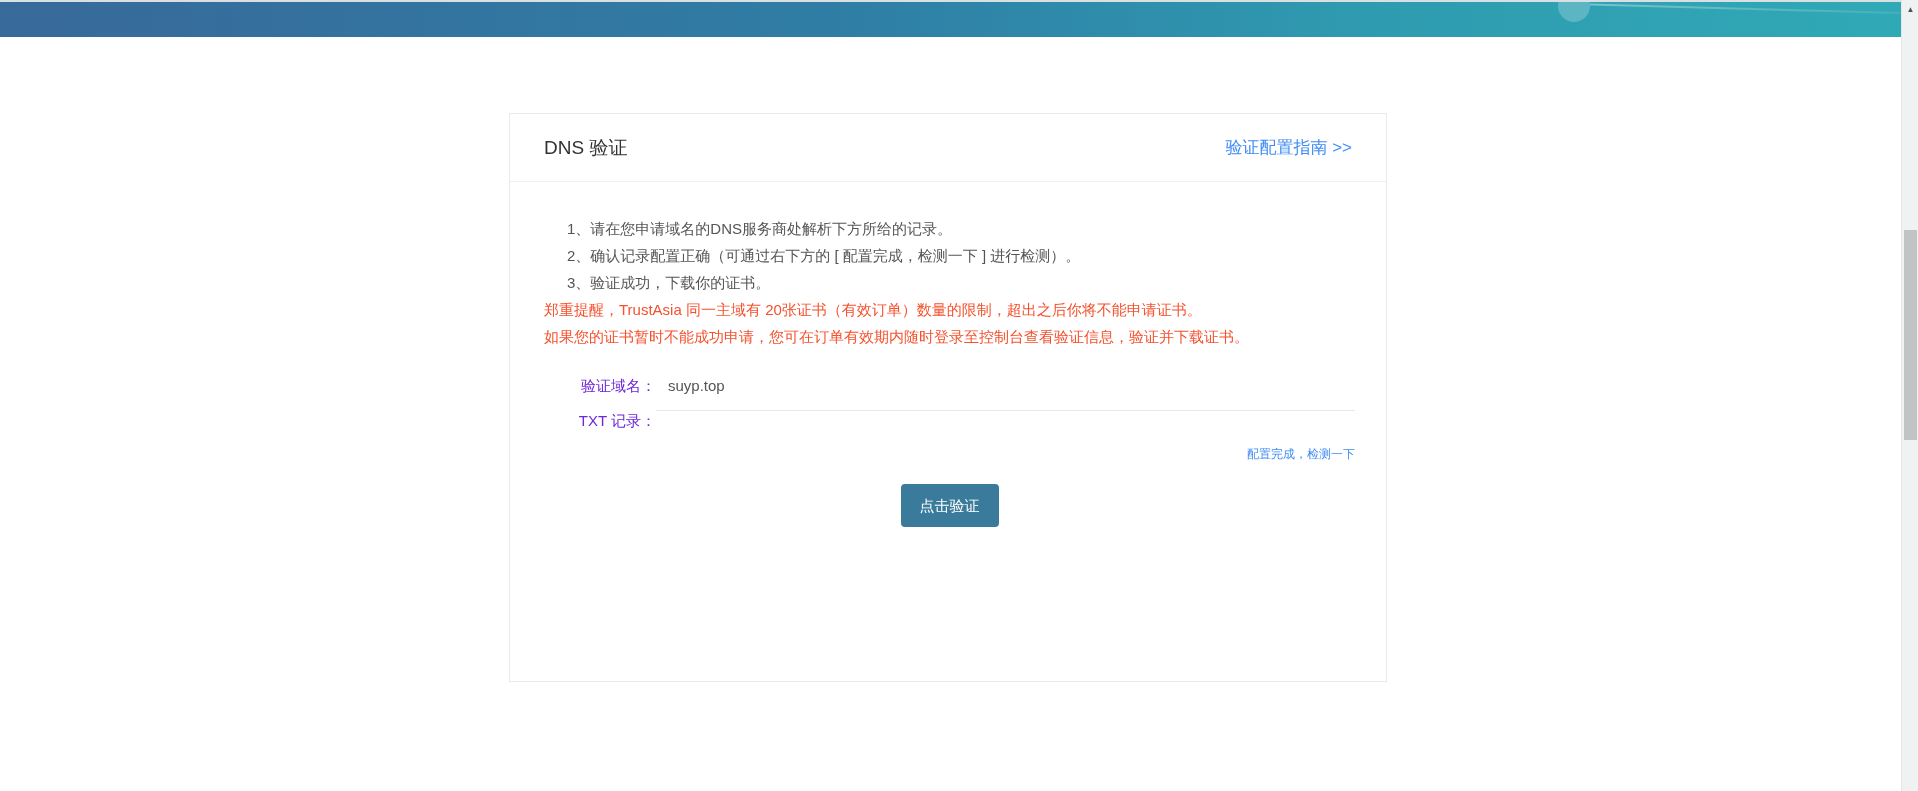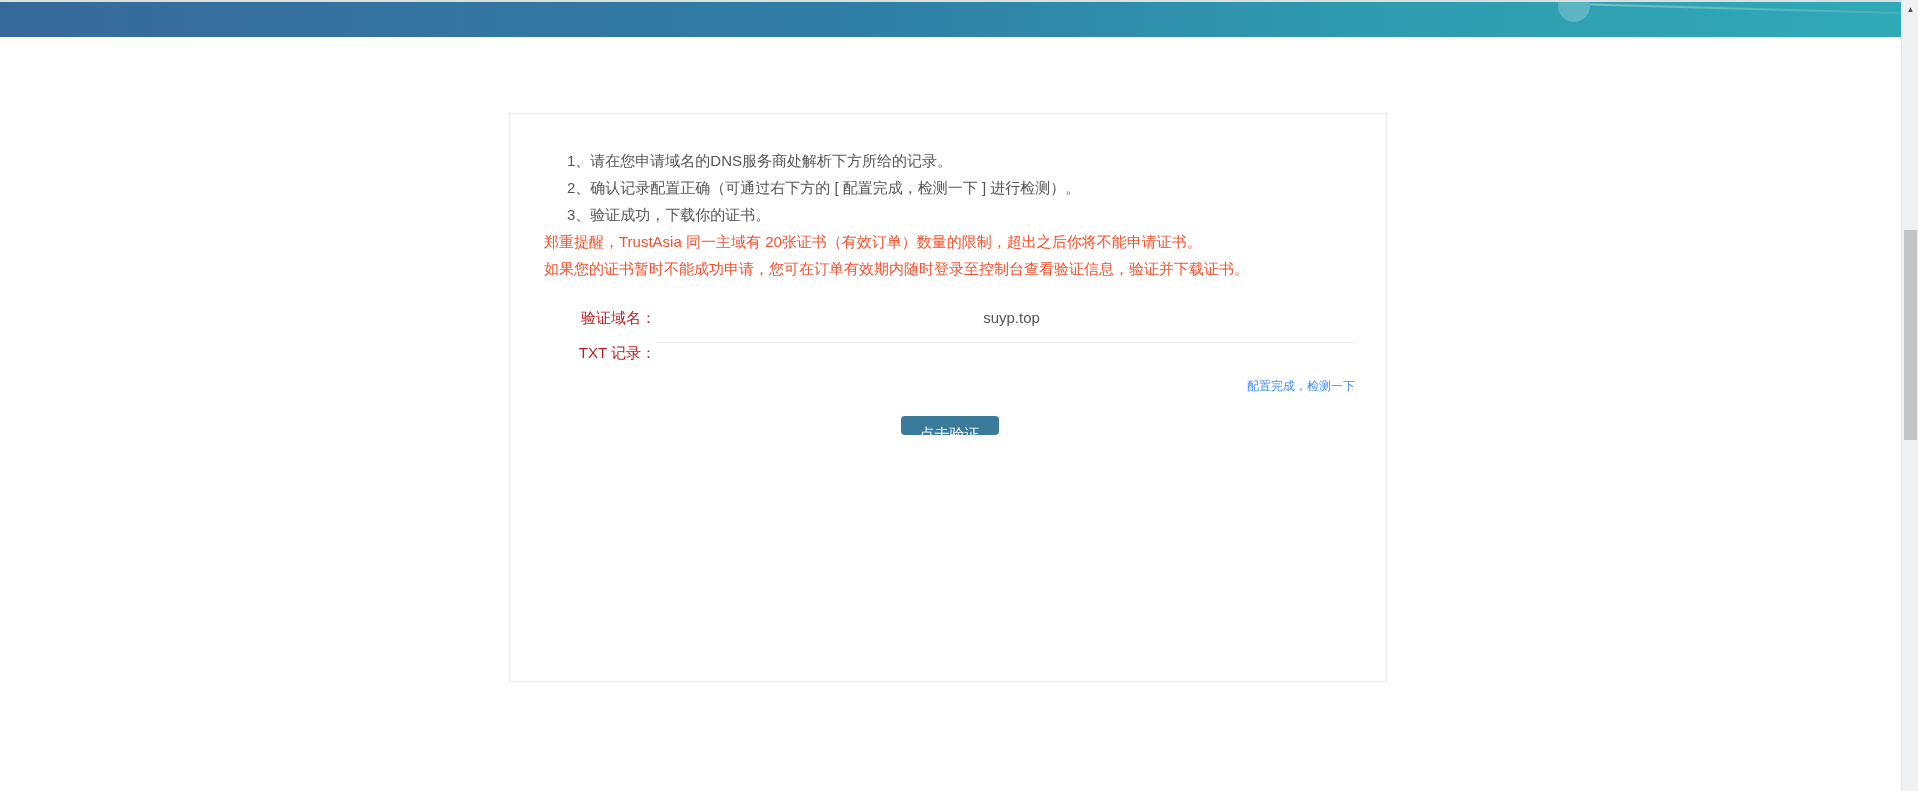--- a/index.html
+++ b/index.html
@@ -87,47 +87,47 @@
     white-space: nowrap;
   }
 
   
   .dns-form { width: 811px; margin-top: 26px; }
   .form-row { display: flex; align-items: baseline; }
   .form-row + .form-row { margin-top: 0; }
   .form-label {
     flex: 0 0 112px;
     text-align: right;
-    font-size: 15px; color: #b91c1c;
+    font-size: 15px; color: #6d28d9;
     line-height: 20px;
   }
   .form-value {
     flex: 1;
     margin-left: 0;
     padding: 0 0 14px 12px;
     border-bottom: 1px solid #e8e8e8;
     font-size: 15px; color: #555555;
     line-height: 20px;
-    white-space: nowrap; overflow: hidden; text-align: center;
+    white-space: nowrap; overflow: hidden;
   }
 
   .check-row {
     width: 811px; text-align: right; margin-top: 13px;
   }
   .check-link {
     font-size: 12px; color: #3f8cf5;
     text-decoration: none; cursor: pointer;
   }
 
   .btn-row {
     width: 811px; text-align: center; margin-top: 21px;
   }
   .verify-btn {
     display: inline-block;
-    min-width: 98px; height: 19px;
+    min-width: 98px; height: 43px;
     padding: 0 18px;
     background: #3a7b9c;
     color: #ffffff;
     border: none; border-radius: 4px;
     font-size: 15px; line-height: 36px;
     font-family: "Liberation Sans", "DejaVu Sans", sans-serif;
     cursor: pointer;
   }
 </style>
 </head>
@@ -139,20 +139,24 @@
   <div class="topbar-streak"></div>
 </div>
 
 <div class="scrollbar">
   <div class="scroll-btn-up">▲</div>
   <div class="scroll-thumb"></div>
 </div>
 
 <div class="card">
 
+  <div class="card-header">
+    <div class="card-title">DNS 验证</div>
+    <a class="guide-link">验证配置指南 &gt;&gt;</a>
+  </div>
 
   <div class="card-body">
 
     <div class="instruction-line">1、请在您申请域名的DNS服务商处解析下方所给的记录。</div>
     <div class="instruction-line">2、确认记录配置正确（可通过右下方的 [ 配置完成，检测一下 ] 进行检测）。</div>
     <div class="instruction-line">3、验证成功，下载你的证书。</div>
     <div class="warning-line">郑重提醒，TrustAsia 同一主域有 20张证书（有效订单）数量的限制，超出之后你将不能申请证书。</div>
     <div class="warning-line">如果您的证书暂时不能成功申请，您可在订单有效期内随时登录至控制台查看验证信息，验证并下载证书。</div>
 
     <div class="dns-form">

